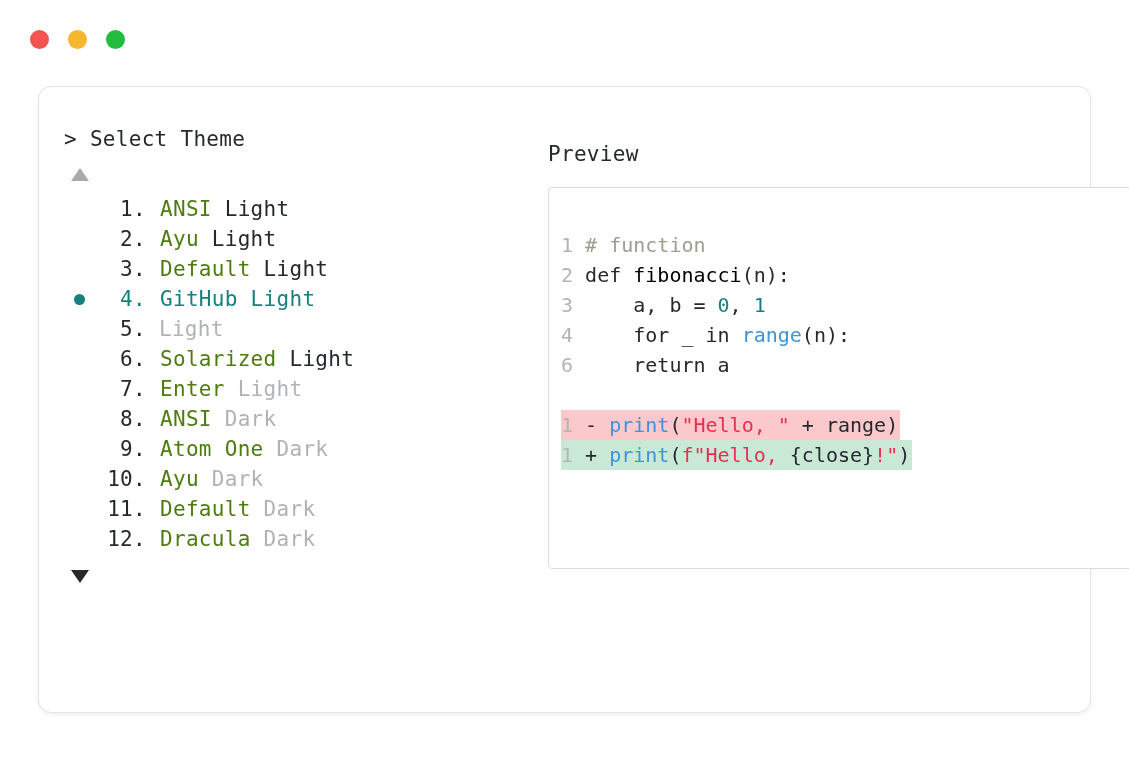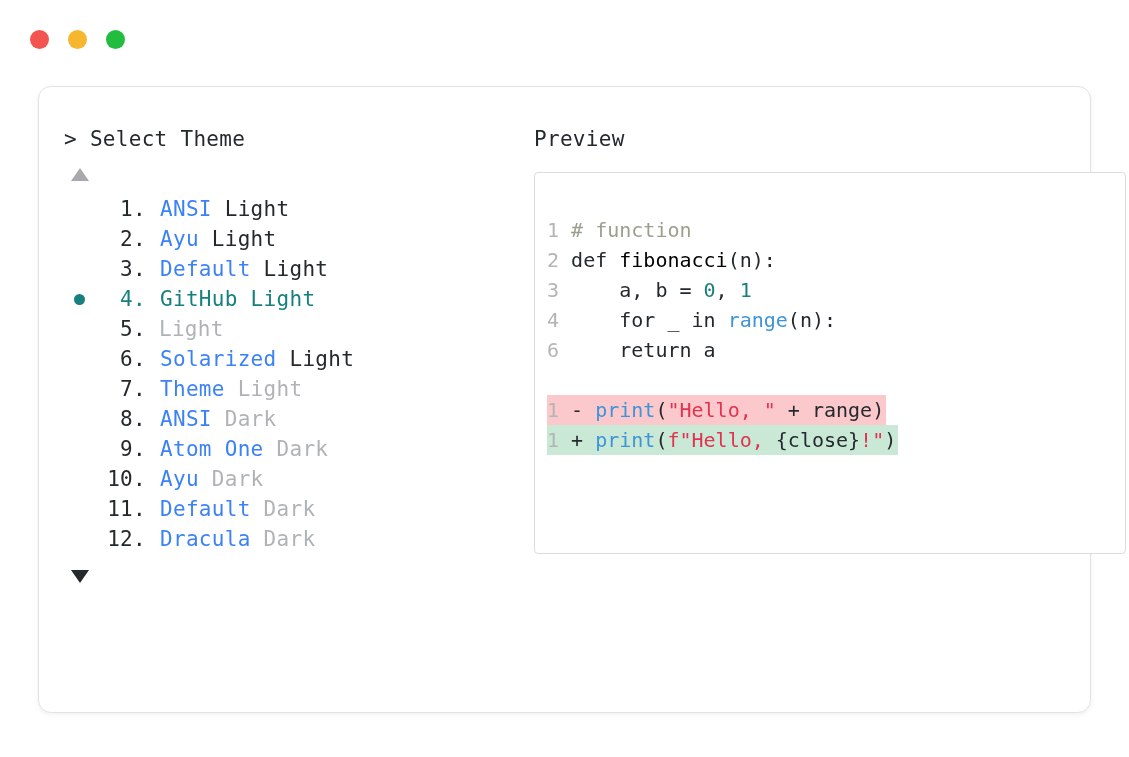--- a/index.html
+++ b/index.html
@@ -49,21 +49,22 @@
   .card-inner {
     position: absolute;
     inset: 0;
     padding: 38px 30px 0 25px;
     box-sizing: border-box;
   }
 
   
   .columns {
     display: flex;
-    align-items: flex-start;
+    align-items: center;
+    gap: 14px;
   }
   .col-left  { width: 470px; flex: none; }
   .col-right { flex: 1; }
 
   .section-title {
     font-size: 21px;
     line-height: 28px;
     color: #24292e;
     letter-spacing: 0.3px;
     white-space: pre;
@@ -114,21 +115,21 @@
     height: 11px;
     border-radius: 50%;
     background: #17807e;
   }
   .idx {
     width: 52px;
     flex: none;
     text-align: right;
     color: #24292e;
   }
-  .tname  { color: #3b82f6; padding-left: 14px; }
+  .tname  { color: #4d7c0f; padding-left: 14px; }
   .tsuffix { padding-left: 0; }
   .theme-row.selected .idx,
   .theme-row.selected .tname,
   .theme-row.selected .tsuffix { color: #17807e; }
   .suffix-dim { color: #b0b3b6; }
   .suffix-dark { color: #24292e; }
 
   
   .hint {
     position: absolute;
@@ -193,21 +194,21 @@
       <div class="col-left">
         <div class="section-title">&gt; Select Theme</div>
         <div class="scroll-arrow arrow-up"></div>
         <ul class="theme-list">
             <li class="theme-row"><span class="bullet-cell"></span><span class="idx">1.</span><span class="tname">ANSI</span><span class="tsuffix suffix-dark"> Light</span></li>
             <li class="theme-row"><span class="bullet-cell"></span><span class="idx">2.</span><span class="tname">Ayu</span><span class="tsuffix suffix-dark"> Light</span></li>
             <li class="theme-row"><span class="bullet-cell"></span><span class="idx">3.</span><span class="tname">Default</span><span class="tsuffix suffix-dark"> Light</span></li>
             <li class="theme-row selected"><span class="bullet-cell"><span class="bullet"></span></span><span class="idx">4.</span><span class="tname">GitHub</span><span class="tsuffix suffix-dark"> Light</span></li>
             <li class="theme-row"><span class="bullet-cell"></span><span class="idx">5.</span><span class="tsuffix suffix-dim"> Light</span></li>
             <li class="theme-row"><span class="bullet-cell"></span><span class="idx">6.</span><span class="tname">Solarized</span><span class="tsuffix suffix-dark"> Light</span></li>
-            <li class="theme-row"><span class="bullet-cell"></span><span class="idx">7.</span><span class="tname">Theme</span><span class="tsuffix suffix-dim"> Light</span></li>
+            <li class="theme-row"><span class="bullet-cell"></span><span class="idx">7.</span><span class="tname">Enter</span><span class="tsuffix suffix-dim"> Light</span></li>
             <li class="theme-row"><span class="bullet-cell"></span><span class="idx">8.</span><span class="tname">ANSI</span><span class="tsuffix suffix-dim"> Dark</span></li>
             <li class="theme-row"><span class="bullet-cell"></span><span class="idx">9.</span><span class="tname">Atom One</span><span class="tsuffix suffix-dim"> Dark</span></li>
             <li class="theme-row"><span class="bullet-cell"></span><span class="idx">10.</span><span class="tname">Ayu</span><span class="tsuffix suffix-dim"> Dark</span></li>
             <li class="theme-row"><span class="bullet-cell"></span><span class="idx">11.</span><span class="tname">Default</span><span class="tsuffix suffix-dim"> Dark</span></li>
             <li class="theme-row"><span class="bullet-cell"></span><span class="idx">12.</span><span class="tname">Dracula</span><span class="tsuffix suffix-dim"> Dark</span></li>
           </ul>
         <div class="scroll-arrow arrow-down"></div>
       </div>
 
       <div class="col-right">

